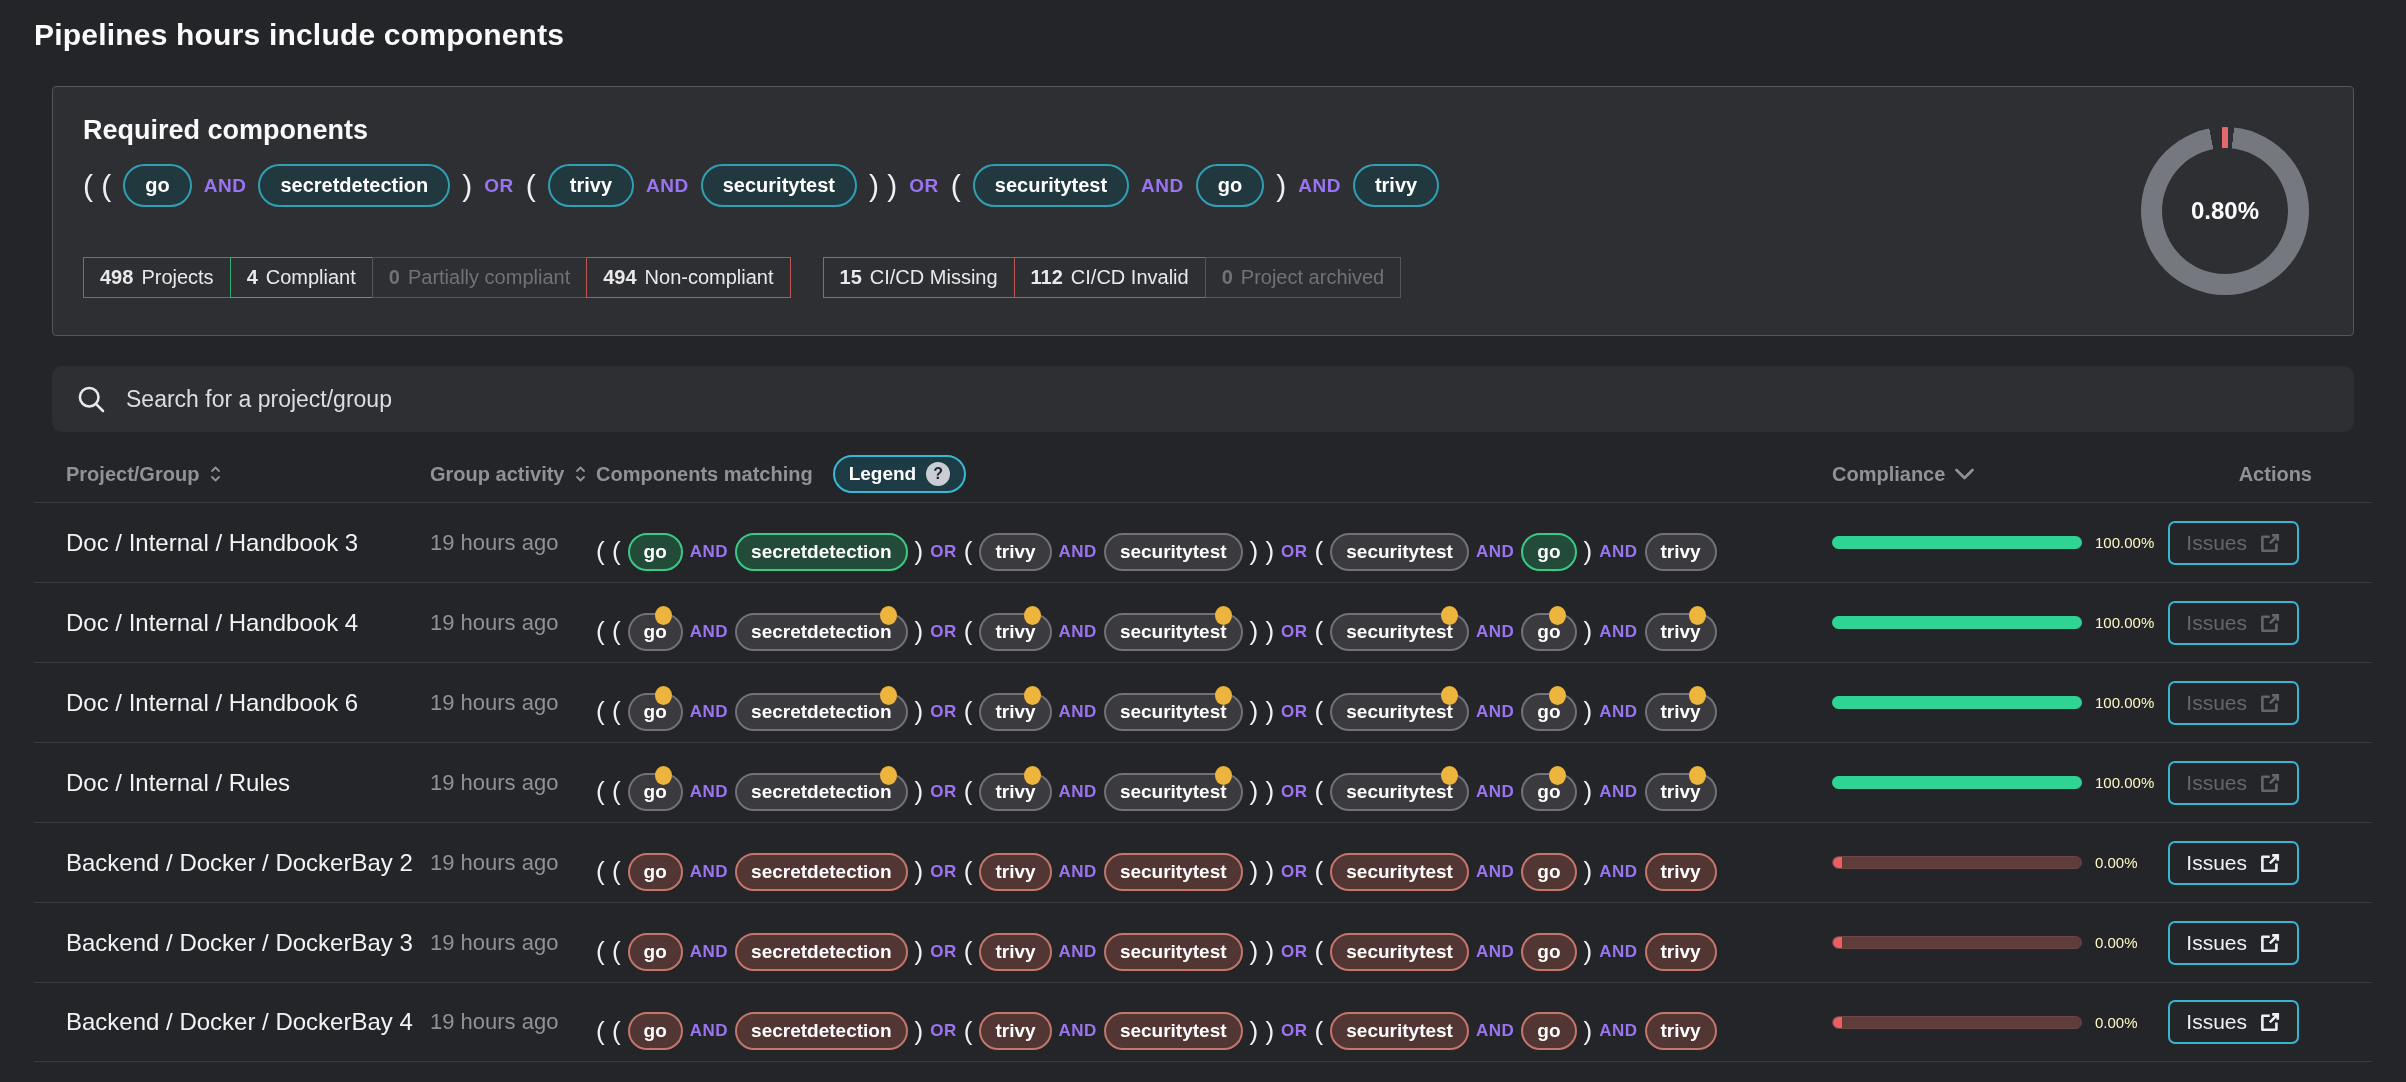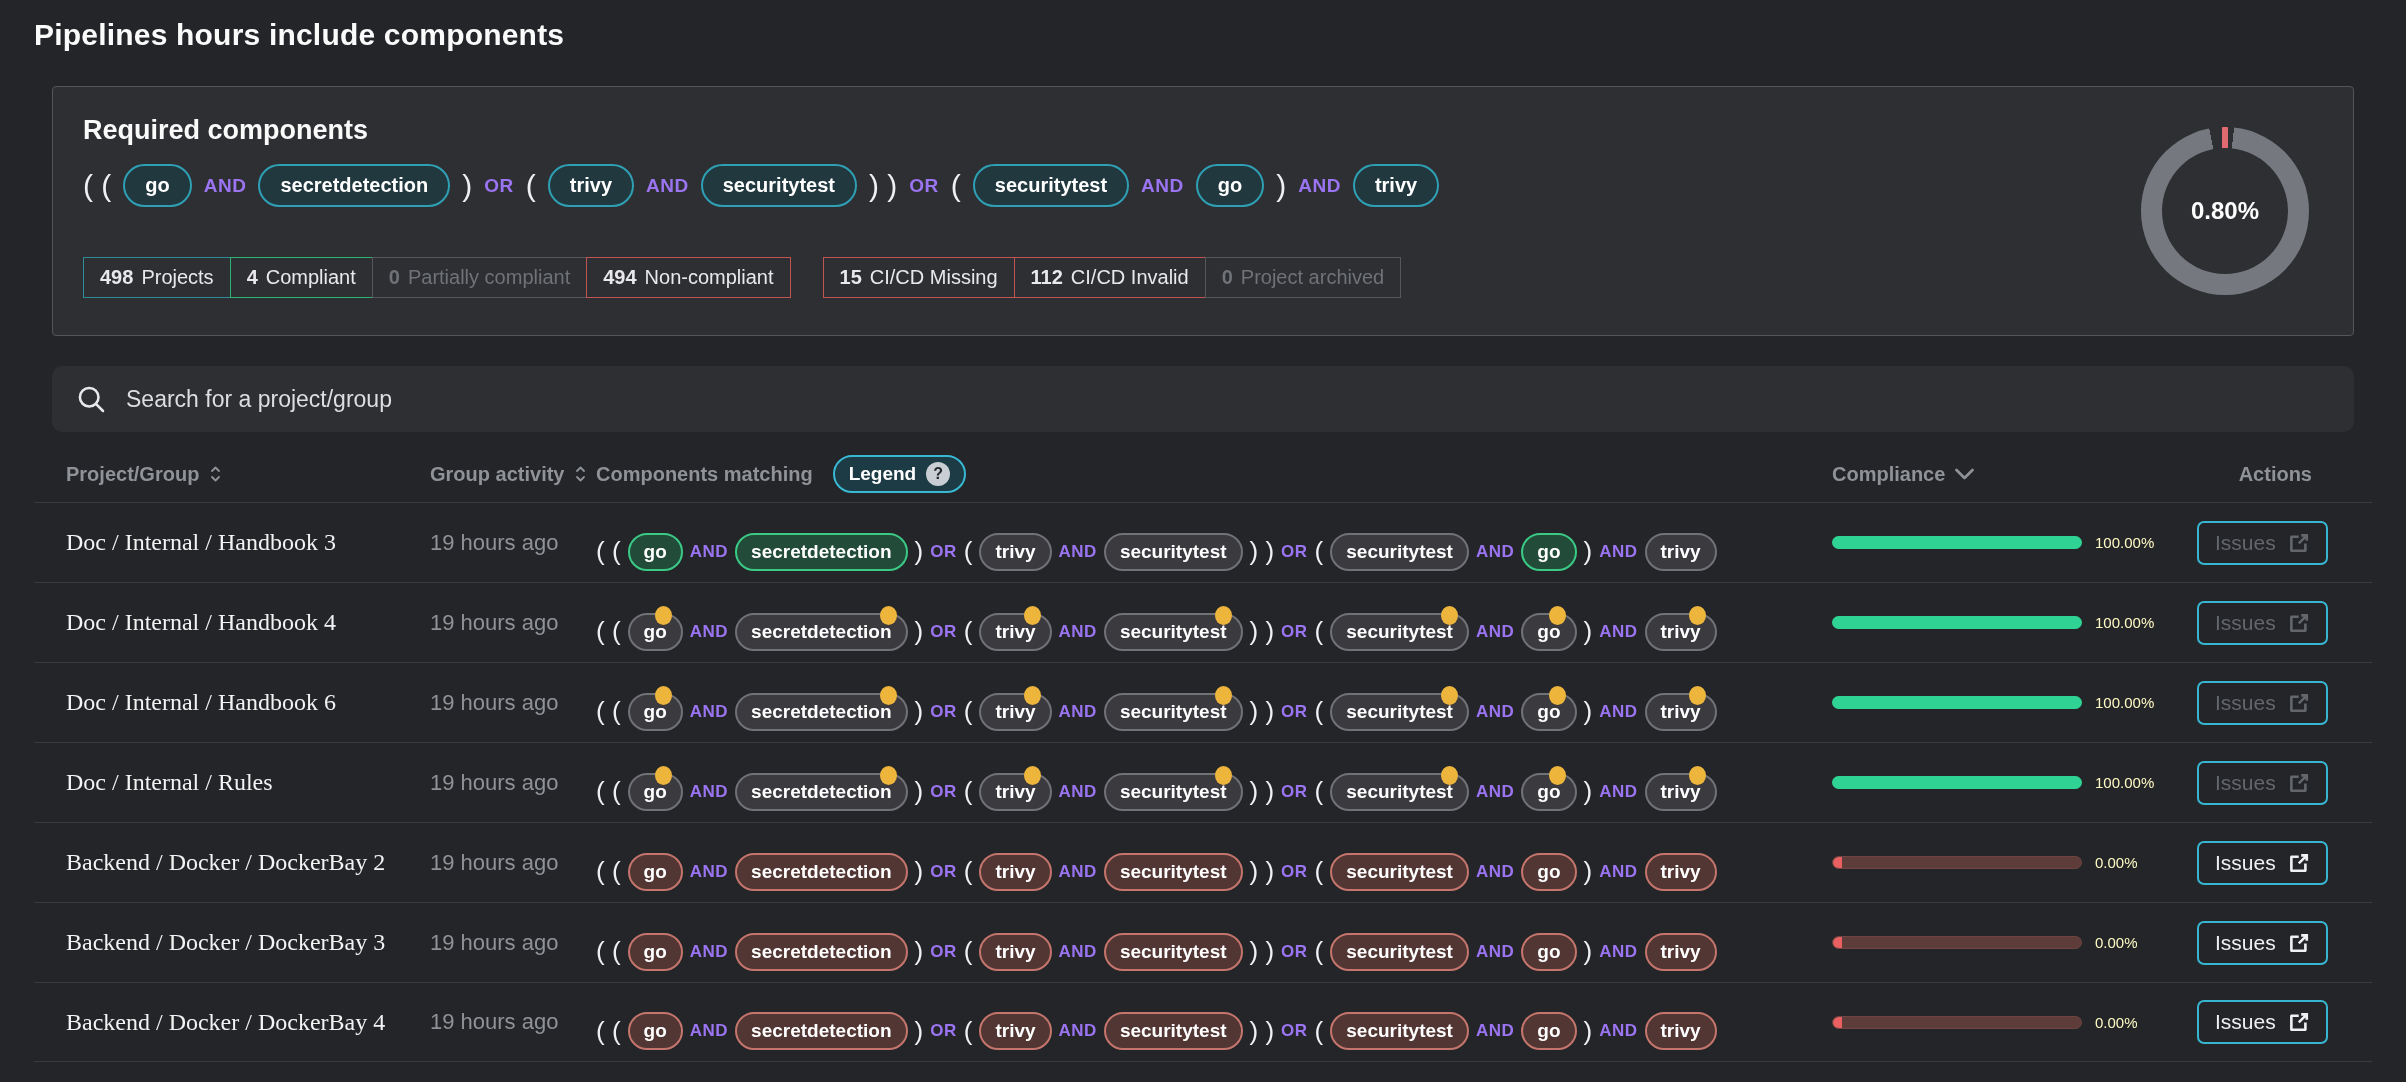--- a/index.html
+++ b/index.html
@@ -124,30 +124,30 @@
   }
   .legend-btn .q {
     width: 24px; height: 24px; border-radius: 50%;
     background: #c9ced4; color: #24262b;
     font-size: 16px; font-weight: 700; font-style: normal;
     display: inline-flex; align-items: center; justify-content: center;
   }
 
   .row { height: 80px; border-top: 1px solid #3a3b3f; background: transparent; }
   .row:last-child { border-bottom: 1px solid #3a3b3f; }
-  .cell.name { font-size: 24px; color: #f3f3f4; font-family: Liberation Serif, serif; }
+  .cell.name { font-size: 24px; color: #f3f3f4; }
   .cell.act  { font-size: 22px; color: #8f9297; }
   .cell.pct  { font-size: 15px; color: #fef9c3; }
 
   .bar { width: 250px; height: 13px; border-radius: 7px; overflow: hidden; position: relative; }
   .bar.success { background: #2fd394; }
   .bar.fail { background: #5d3c3a; border: 1px solid #6f4543; }
   .bar.fail .fill { display: block; position: absolute; left: 0; top: 0; bottom: 0; width: 9px; background: #ea5f5f; border-radius: 7px 0 0 7px; }
 
-  .cell.actions { display: flex; justify-content: flex-start; padding-right: 73px; }
+  .cell.actions { display: flex; justify-content: flex-end; padding-right: 73px; }
   .issues-btn {
     display: inline-flex; align-items: center; gap: 12px;
     background: transparent;
     border: 2px solid #37b5d1; border-radius: 7px;
     padding: 8px 16px;
     font-family: inherit; font-size: 21px; color: #f0f0f2;
     cursor: pointer;
   }
   .issues-btn svg { color: currentColor; }
   .issues-btn.disabled { color: #63666b; cursor: default; }

